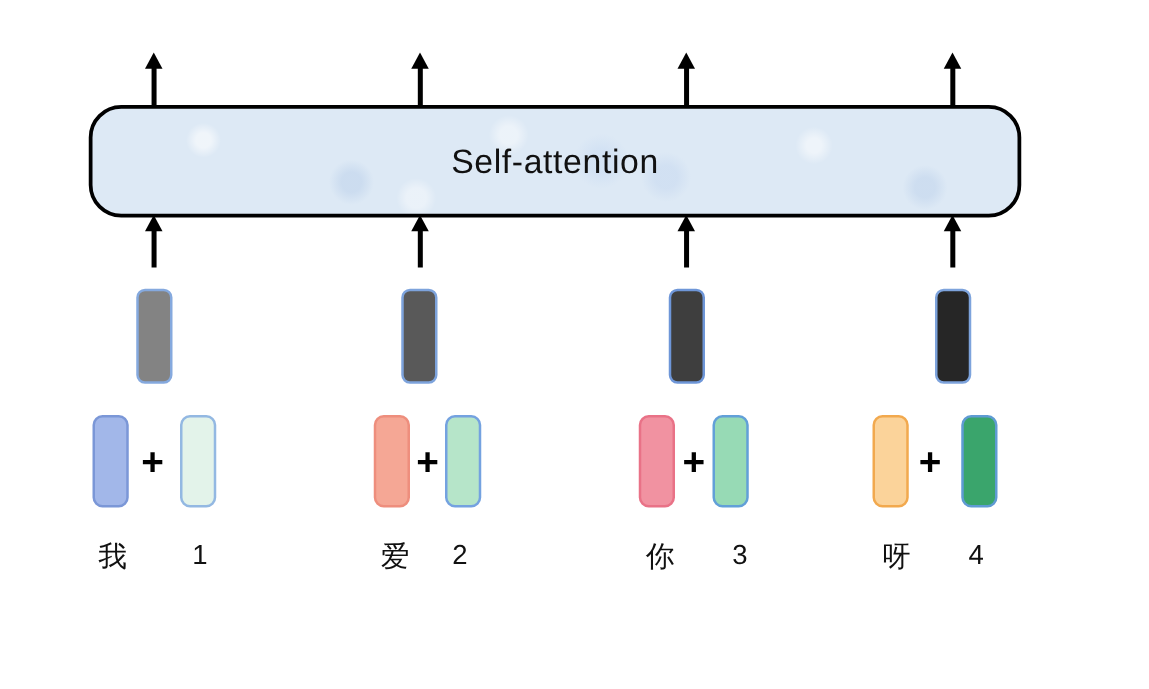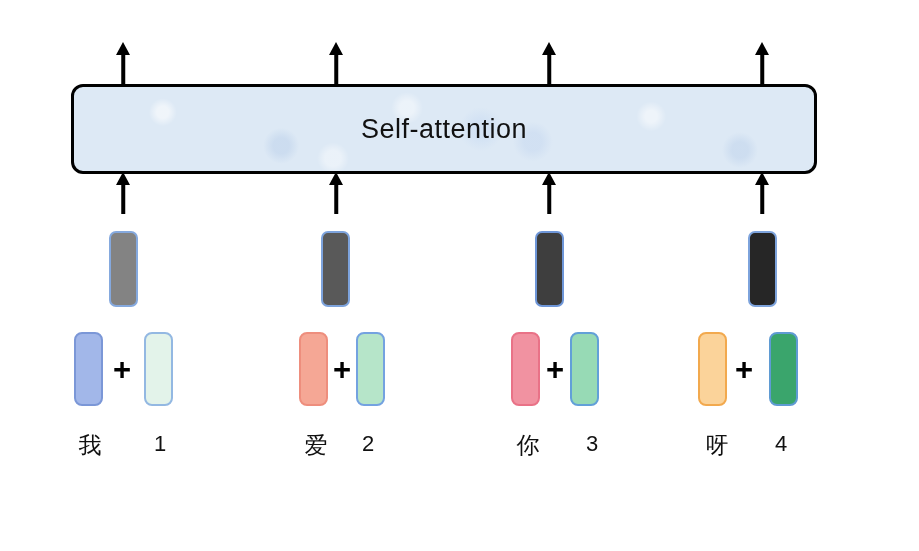--- a/index.html
+++ b/index.html
@@ -11,21 +11,21 @@
     overflow:hidden;
   }
 
   
   .sa-box {
     position:absolute;
     left:71px; top:84px;
     width:746px; height:90px;
     box-sizing:border-box;
     border:3.5px solid #000;
-    border-radius:12px;
+    border-radius:26px;
     background-color:#dde9f5;
     background-image:
       radial-gradient(circle at 12% 30%, rgba(255,255,255,0.55) 0 6px, transparent 14px),
       radial-gradient(circle at 28% 70%, rgba(190,210,235,0.55) 0 8px, transparent 18px),
       radial-gradient(circle at 45% 25%, rgba(255,255,255,0.45) 0 7px, transparent 16px),
       radial-gradient(circle at 62% 65%, rgba(198,216,240,0.5) 0 9px, transparent 20px),
       radial-gradient(circle at 78% 35%, rgba(255,255,255,0.5) 0 6px, transparent 15px),
       radial-gradient(circle at 90% 75%, rgba(190,210,235,0.5) 0 8px, transparent 18px),
       radial-gradient(circle at 35% 85%, rgba(255,255,255,0.4) 0 8px, transparent 16px),
       radial-gradient(circle at 55% 50%, rgba(205,222,243,0.6) 0 10px, transparent 22px);

